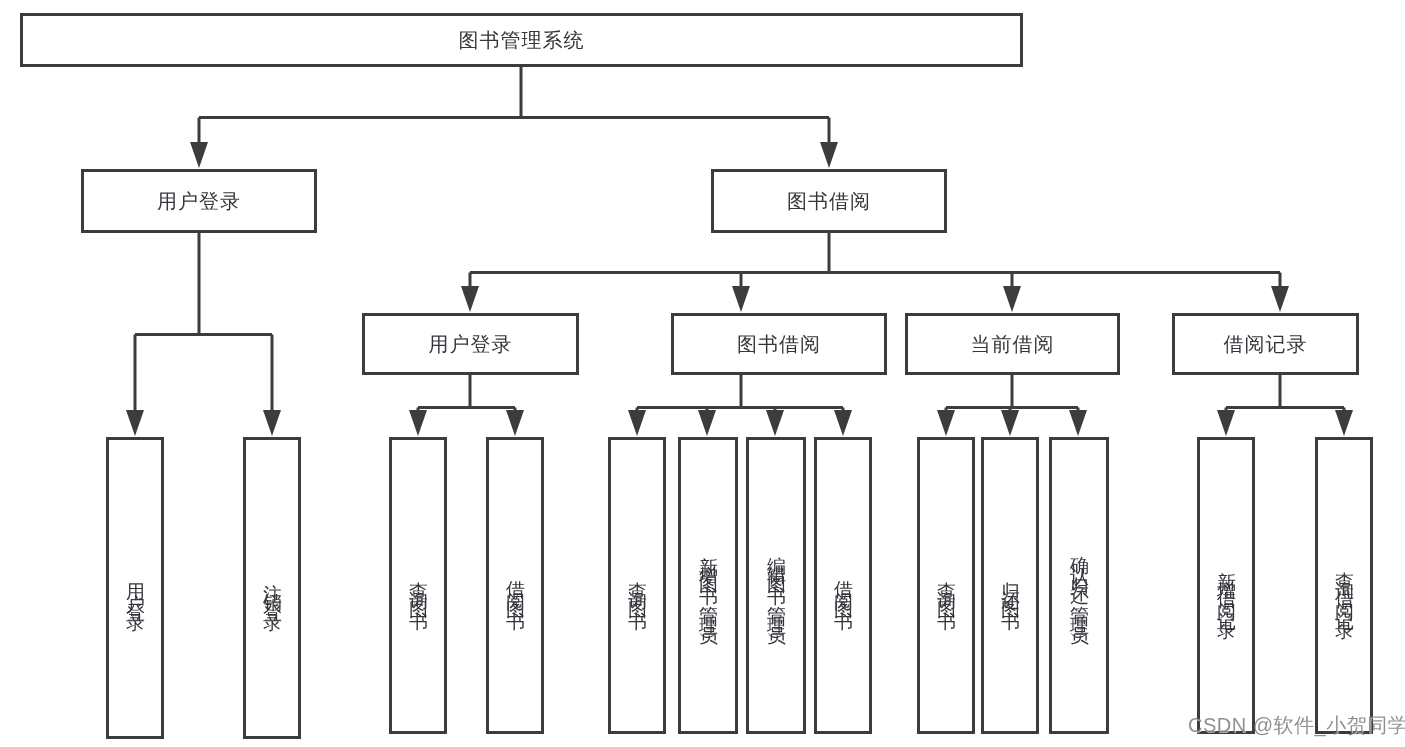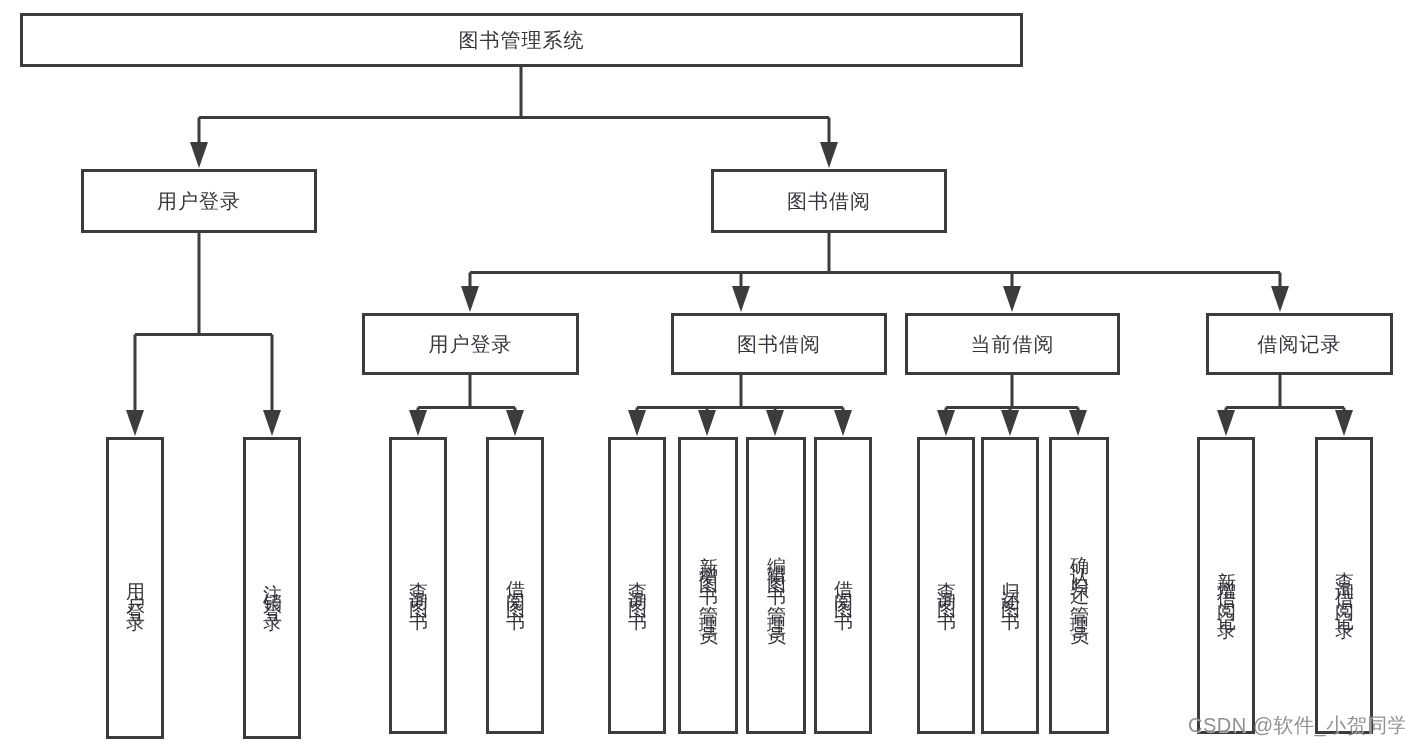--- a/index.html
+++ b/index.html
@@ -138,21 +138,21 @@
 
   <div class="node h-node" style="left:362px; top:313px; width:217px; height:62px;">
     <span>用户登录</span>
   </div>
   <div class="node h-node" style="left:671px; top:313px; width:216px; height:62px;">
     <span>图书借阅</span>
   </div>
   <div class="node h-node" style="left:905px; top:313px; width:215px; height:62px;align-items:center;">
     <span>当前借阅</span>
   </div>
-  <div class="node h-node" style="left:1172px; top:313px; width:187px; height:62px;margin-left:34px;">
+  <div class="node h-node" style="left:1172px; top:313px; width:187px; height:62px;">
     <span>借阅记录</span>
   </div>
 
   <div class="node v-node tall" style="left:106px;">
     <span class="vtext">用户登录</span>
   </div>
   <div class="node v-node tall" style="left:243px;">
     <span class="vtext">注销登录</span>
   </div>
 

